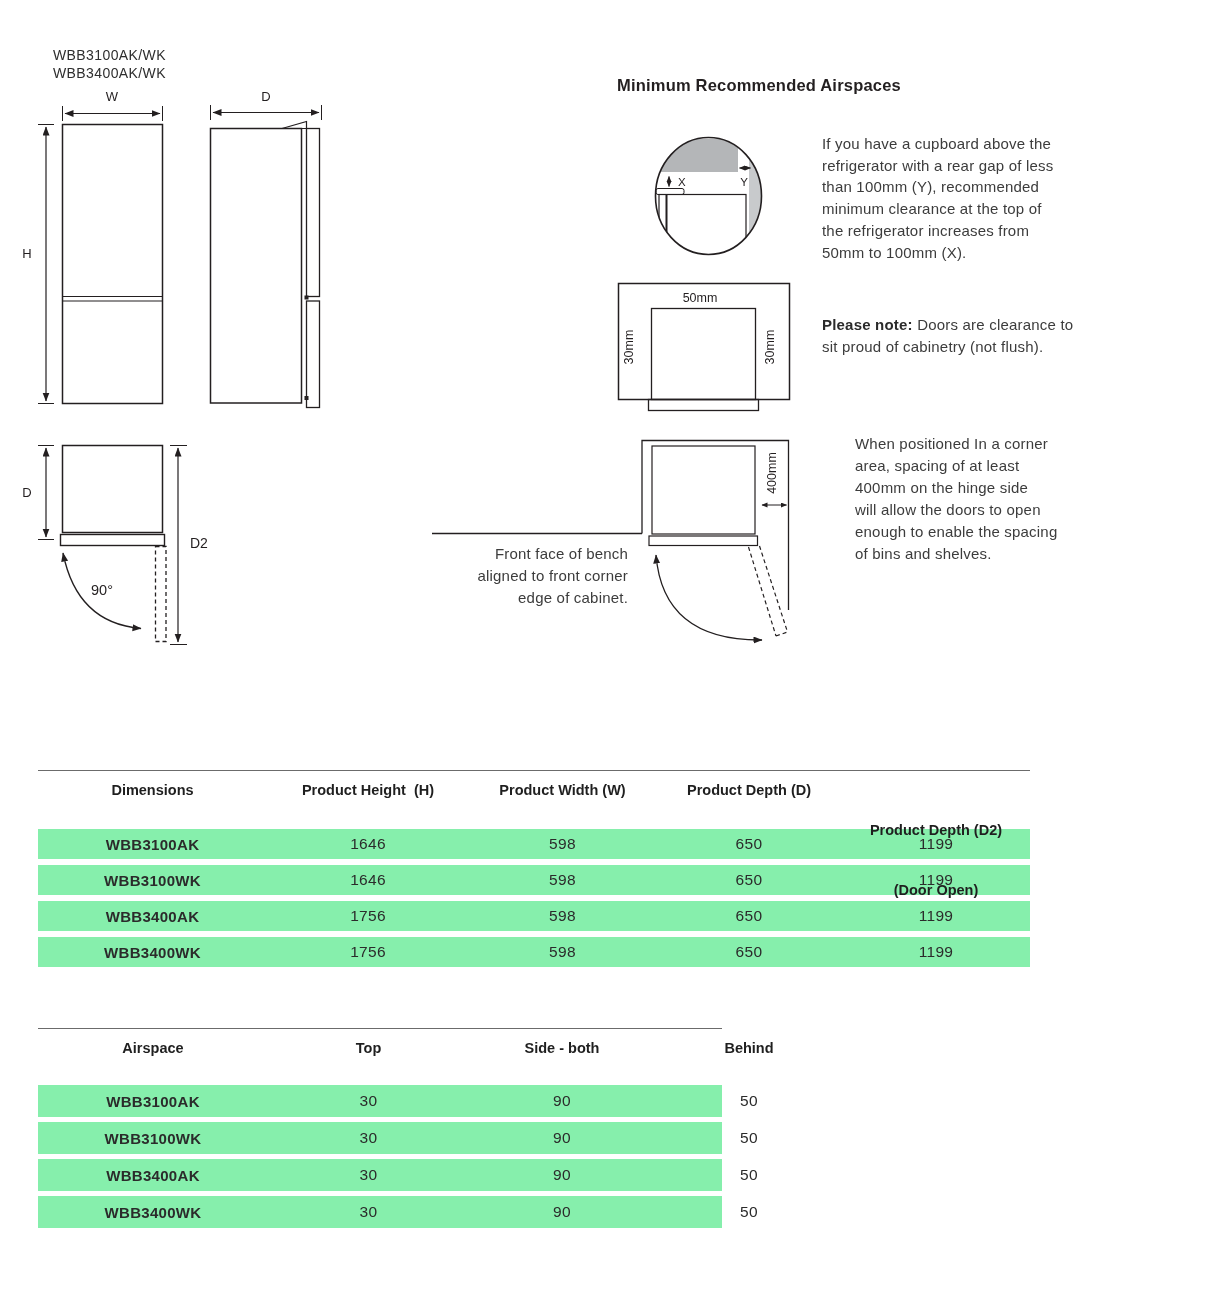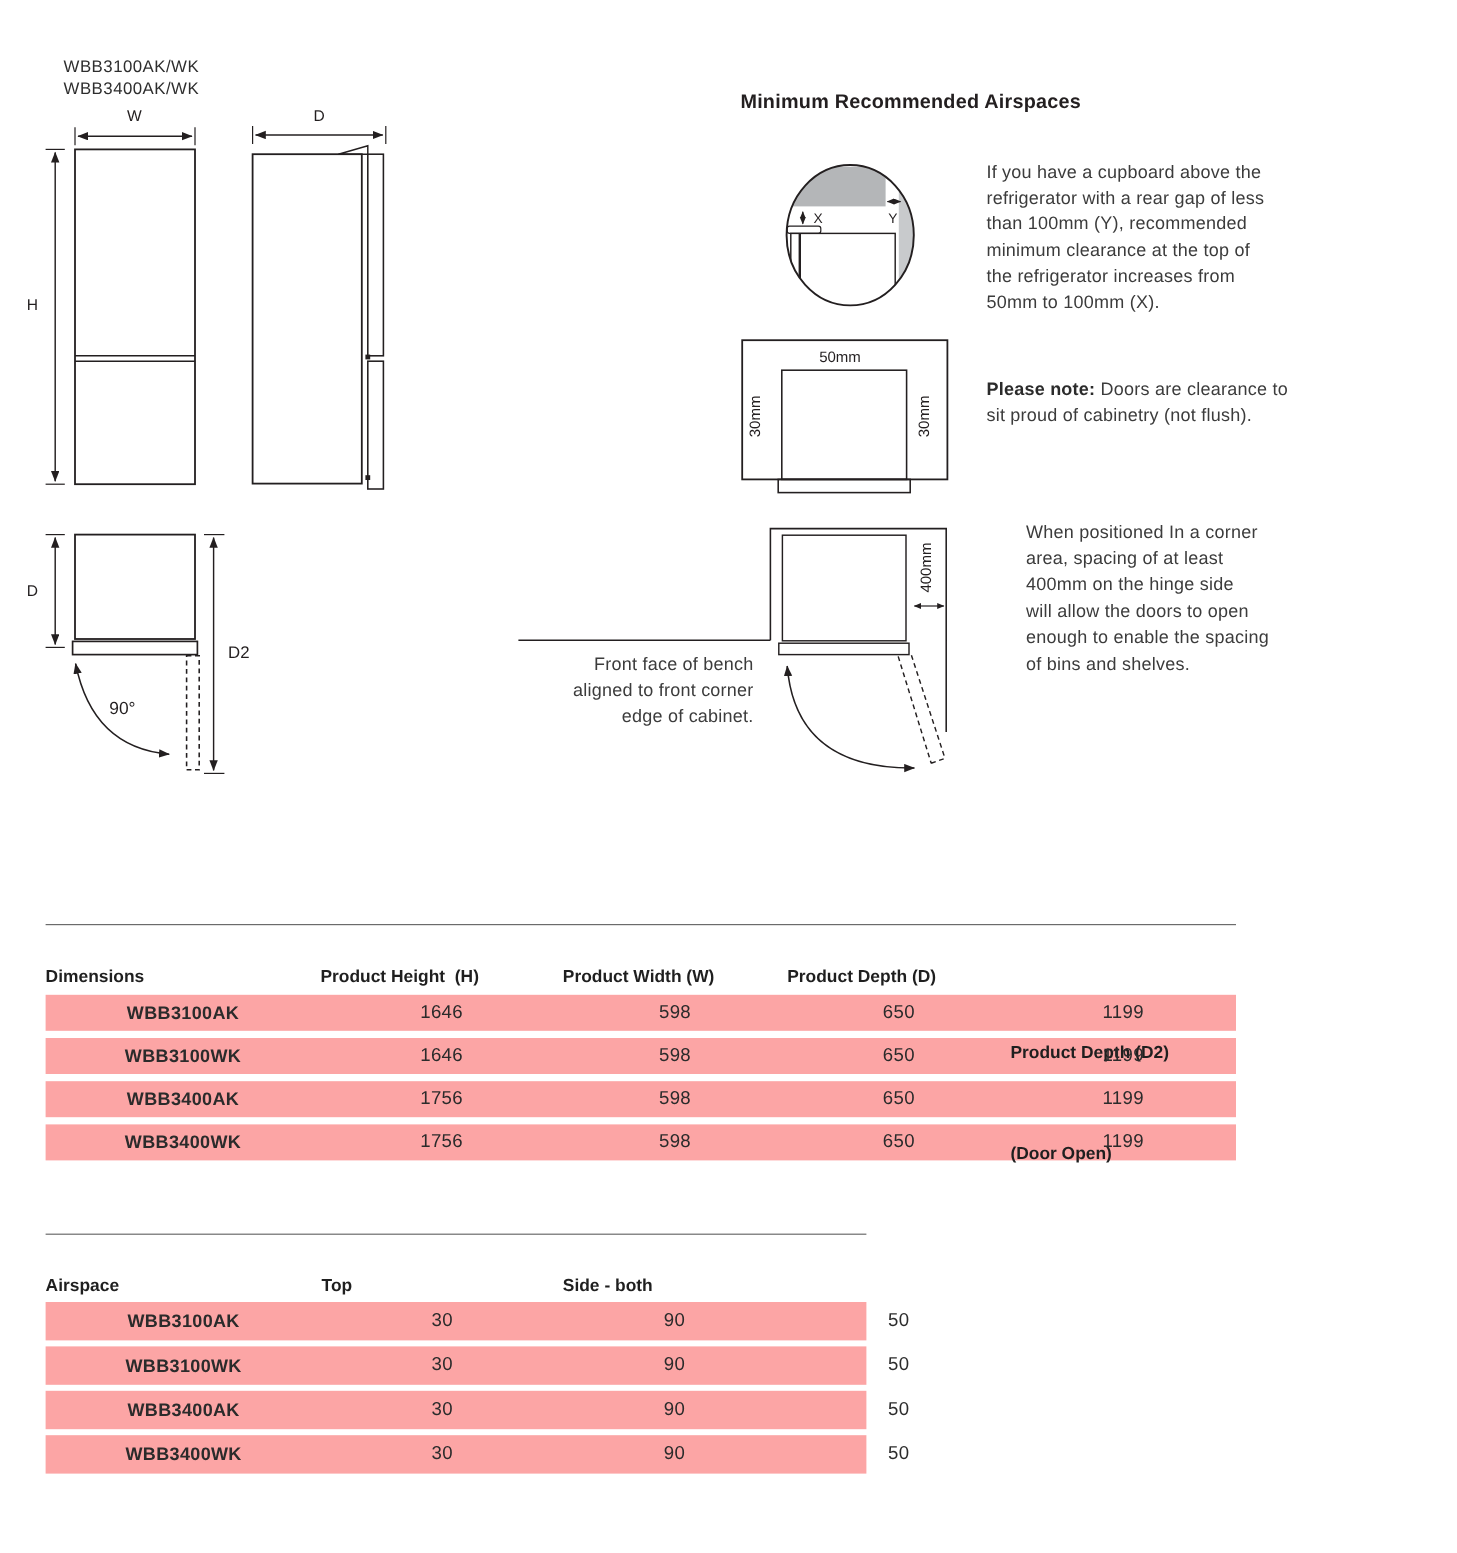--- a/index.html
+++ b/index.html
@@ -20,22 +20,22 @@
   .bench{left:398px;top:543px;width:230px;text-align:right;line-height:22px;}
   
   .tbl{position:absolute;border-top:1px solid #6b6b6b;}
   .t1{left:38px;top:770px;width:992px;}
   .t2{left:38px;top:1028px;width:684px;}
   .grid5{display:grid;grid-template-columns:229px 202px 187px 186px 188px;}
   .grid4{display:grid;grid-template-columns:230px 201px 186px 188px;}
   .thead{box-sizing:border-box;padding-top:9px;font-weight:bold;font-size:14.5px;line-height:20px;color:#1f1f1f;}
   .t1 .thead{height:58px;}
   .t2 .thead{height:56px;}
-  .thead div{white-space:pre;margin-top:24px;}
-  .trow{background:#fca5a5;align-items:center;margin-bottom:6px;color:#2b2b2b;}
+  .thead div{text-align:center;white-space:pre;}
+  .trow{background:#86efac;align-items:center;margin-bottom:6px;color:#2b2b2b;}
   .t1 .trow{height:30px;}
   .t2 .trow{height:32px;margin-bottom:5px;}
   .cell{text-align:center;font-size:15.5px;align-self:center;letter-spacing:.3px;}
   .cell.model{font-weight:bold;font-size:15px;}
 </style>
 </head>
 <body>
 
 <div id="canvas">
 
@@ -206,20 +206,21 @@
       <div class="cell">650</div>
       <div class="cell">1199</div>
     </div>
   </div>
 
   <div class="tbl t2">
     <div class="grid4 thead">
       <div>Airspace</div>
       <div>Top</div>
       <div>Side - both</div>
+      <div>Behind</div>
     </div>
     <div class="grid4 trow">
       <div class="cell model">WBB3100AK</div>
       <div class="cell">30</div>
       <div class="cell">90</div>
       <div class="cell">50</div>
     </div>
     <div class="grid4 trow">
       <div class="cell model">WBB3100WK</div>
       <div class="cell">30</div>

